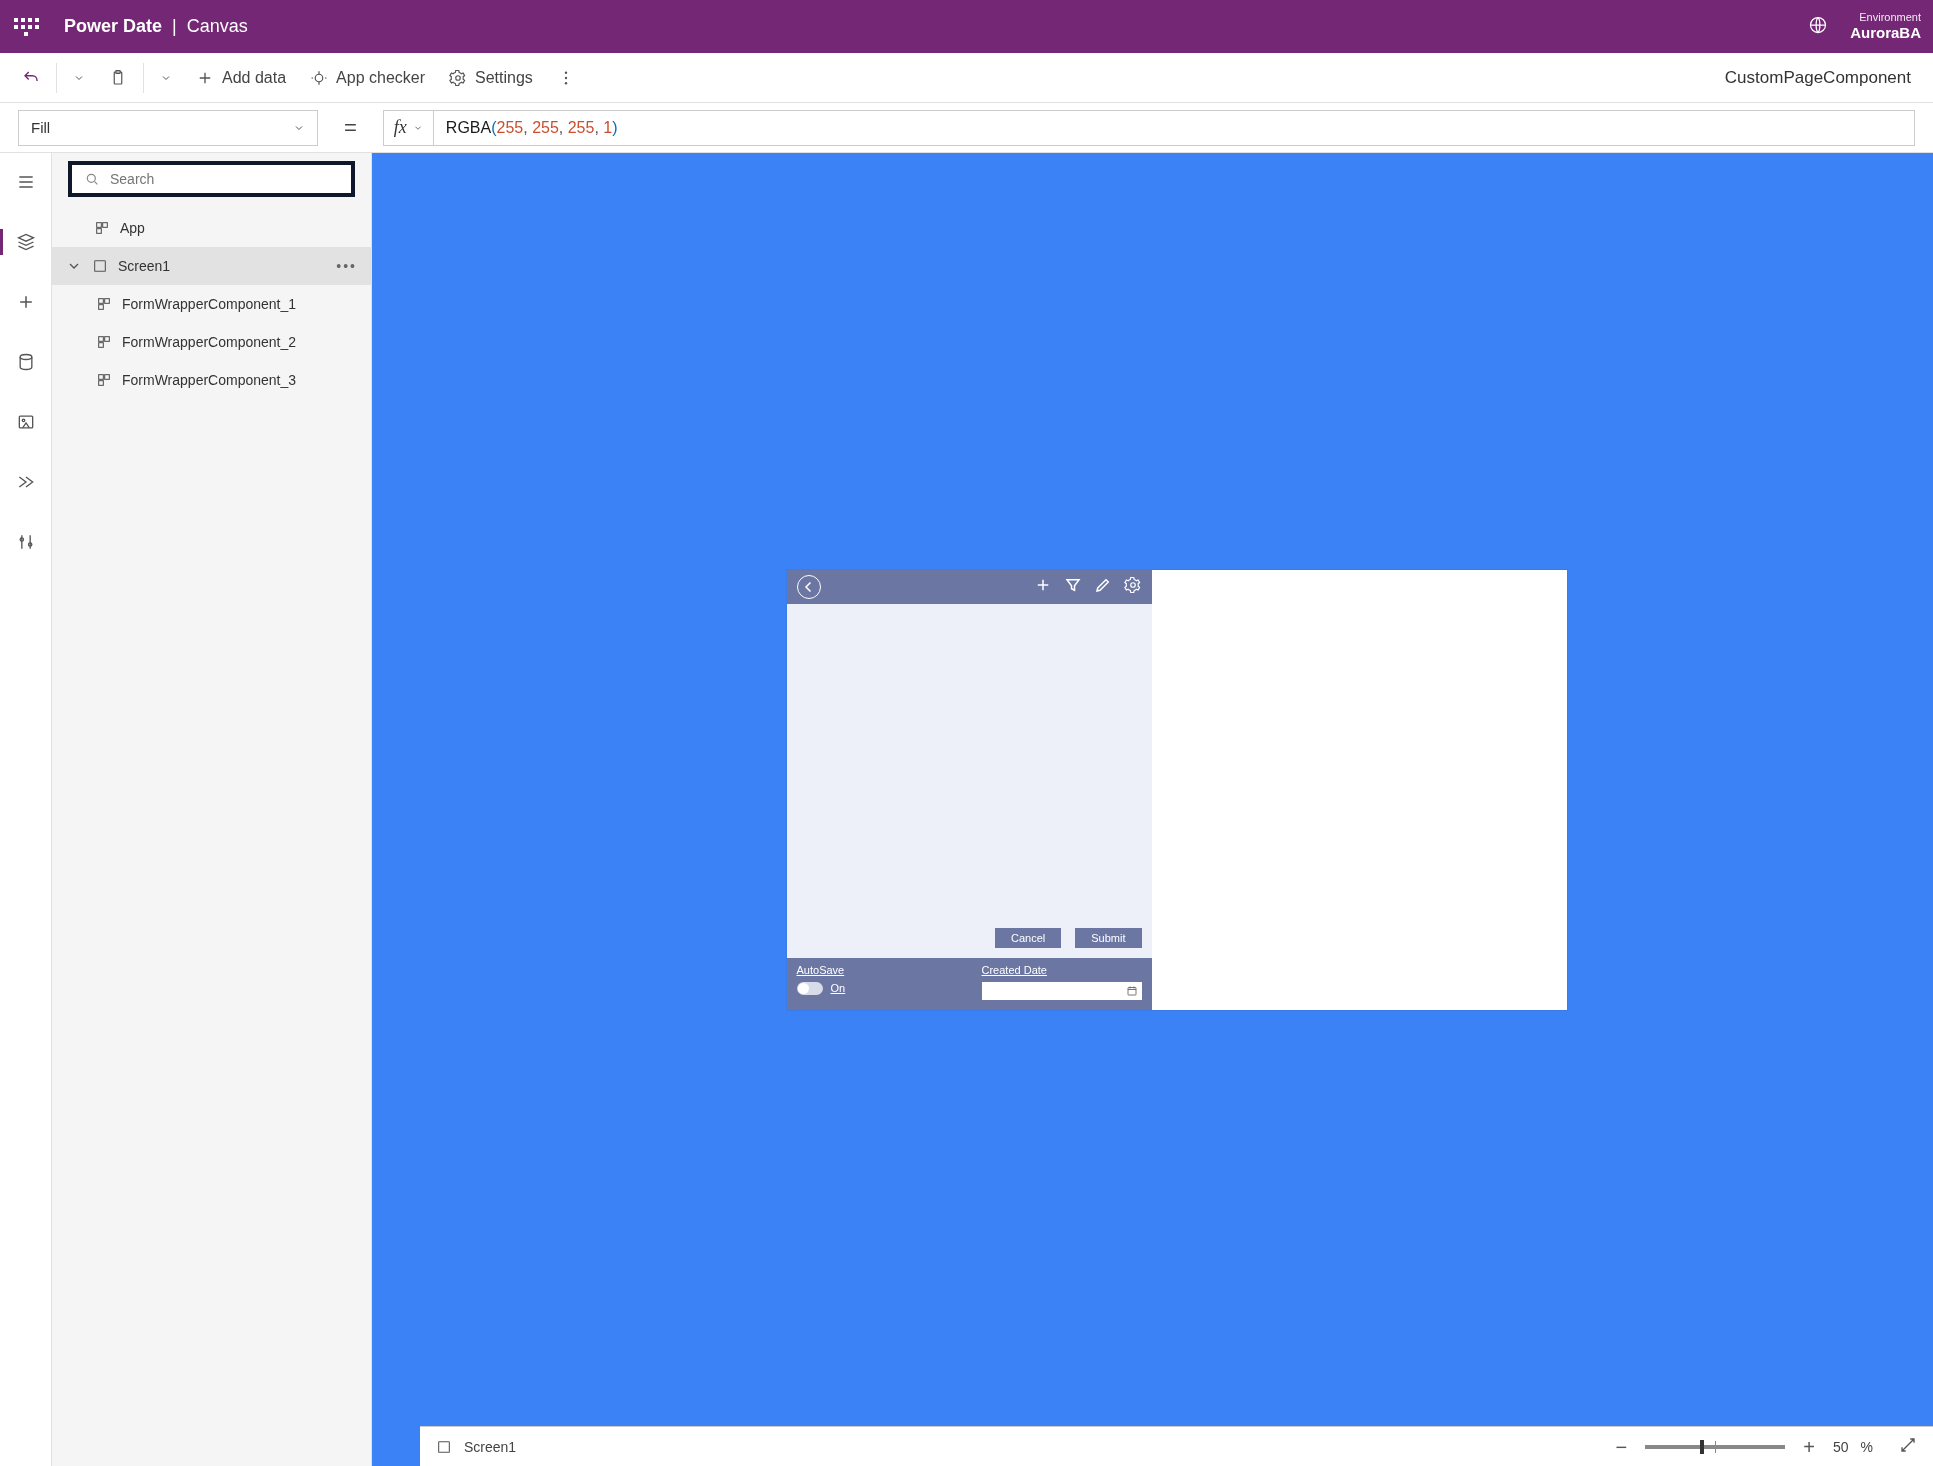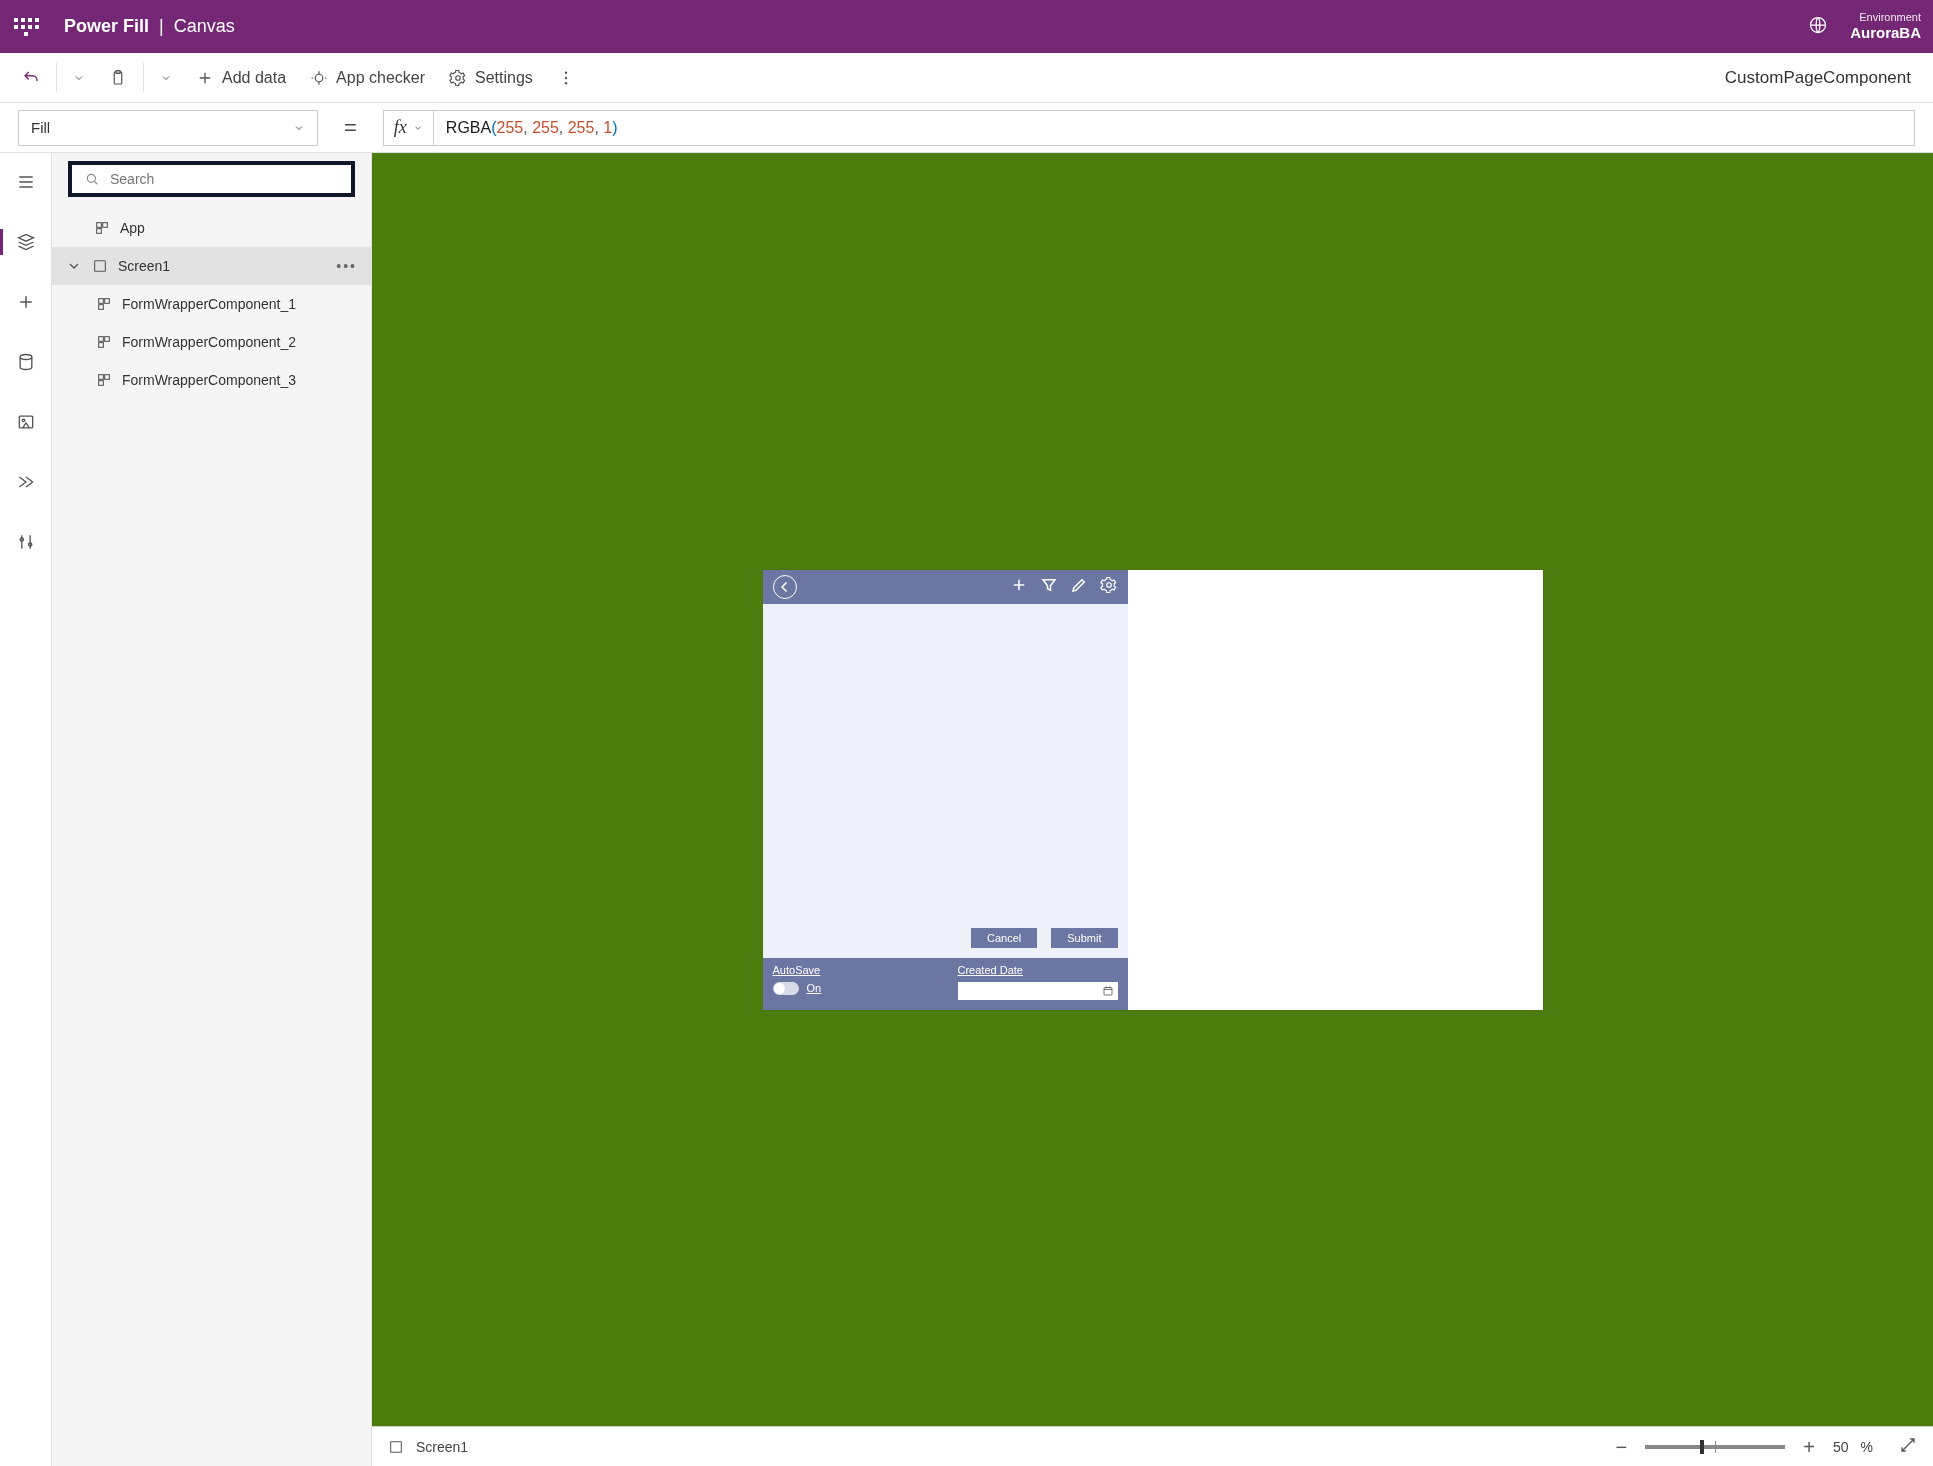--- a/index.html
+++ b/index.html
@@ -123,21 +123,21 @@
   font-size: 14px; color:#333; cursor:pointer;
 }
 .treeitem.selected { background:#e2e2e2; }
 .treeitem .more { margin-left:auto; letter-spacing:2px; color:#666;}
 .treeitem .indent1 { width: 18px; }
 .treeitem svg { width:16px; height:16px; }
 .treeitem.child { padding-left: 44px; }
 
 
 .canvaswrap {
-  flex:1; background:#4d7c0f; display:flex; flex-direction:column;
+  flex:1; background:#3b82f6; display:flex; flex-direction:column;padding-left:48px;
 }
 .canvas-stage {
   flex:1; display:flex; align-items:center; justify-content:center; overflow:auto;
 }
 .artboard {
   width: 780px; height: 440px; background:#fff;
   display:flex; flex-direction:column;
   box-shadow: 0 0 0 1px rgba(0,0,0,0.05);
 }
 .form-area {
@@ -203,21 +203,21 @@
       <span></span>
         <span></span>
         <span></span>
       <span></span>
         <span></span>
         <span></span>
       <span></span>
         <span></span>
         <span></span>
     </div>
-    <span class="header-title">Power Fill</span>
+    <span class="header-title">Power Date</span>
     <span class="header-sep">|</span>
     <span class="header-sub">Canvas</span>
     <div class="header-spacer"></div>
     <div class="env">
       <span class="env-icon">
         <svg viewBox="0 0 24 24" fill="none" stroke="#fff" stroke-width="1.5">
             <circle cx="12" cy="12" r="9"></circle>
             <path d="M3 12h18M12 3c3 3 3 15 0 18M12 3c-3 3-3 15 0 18"></path>
           </svg>
       </span>

